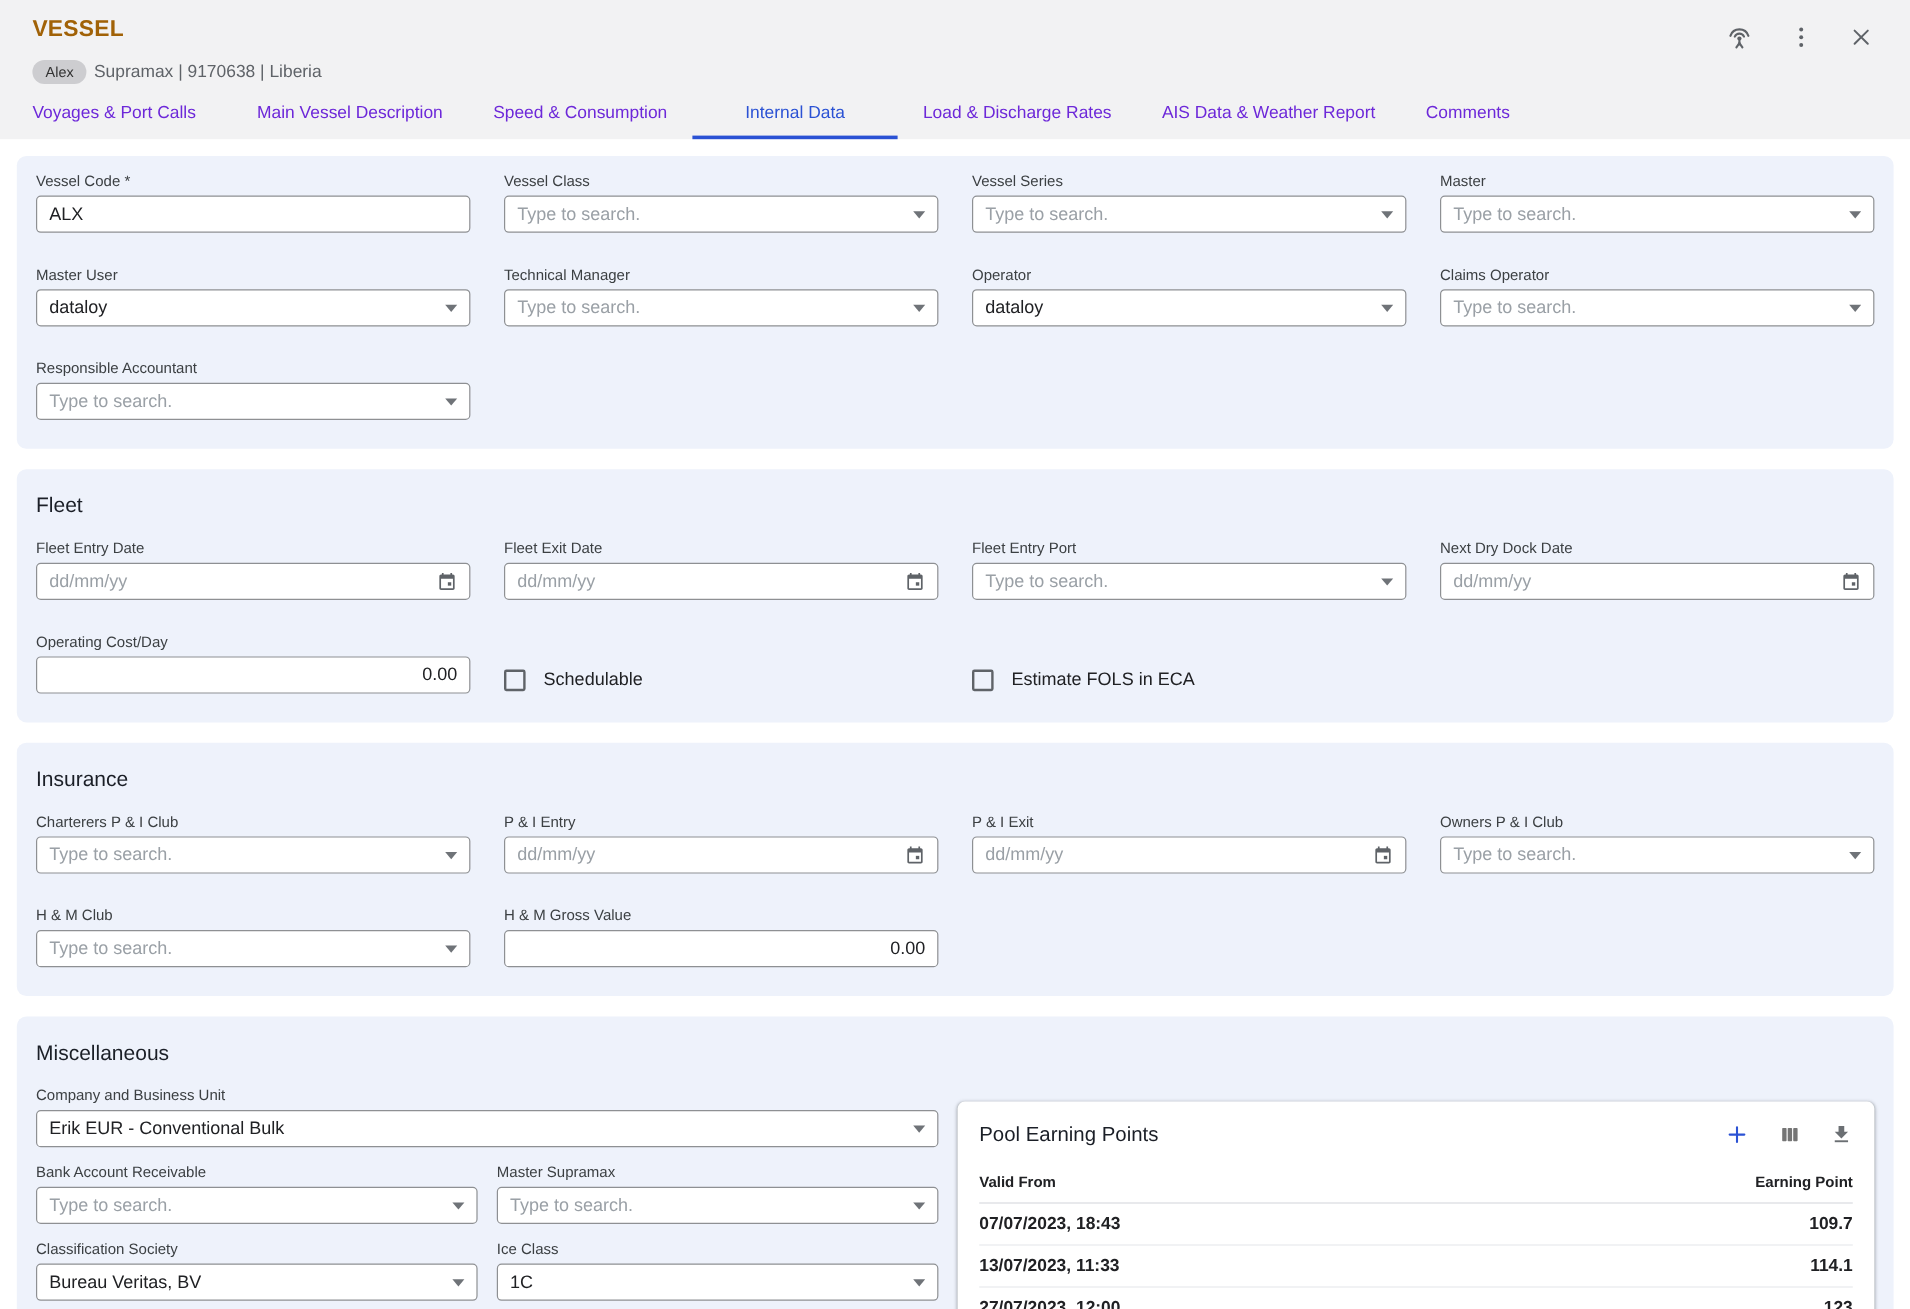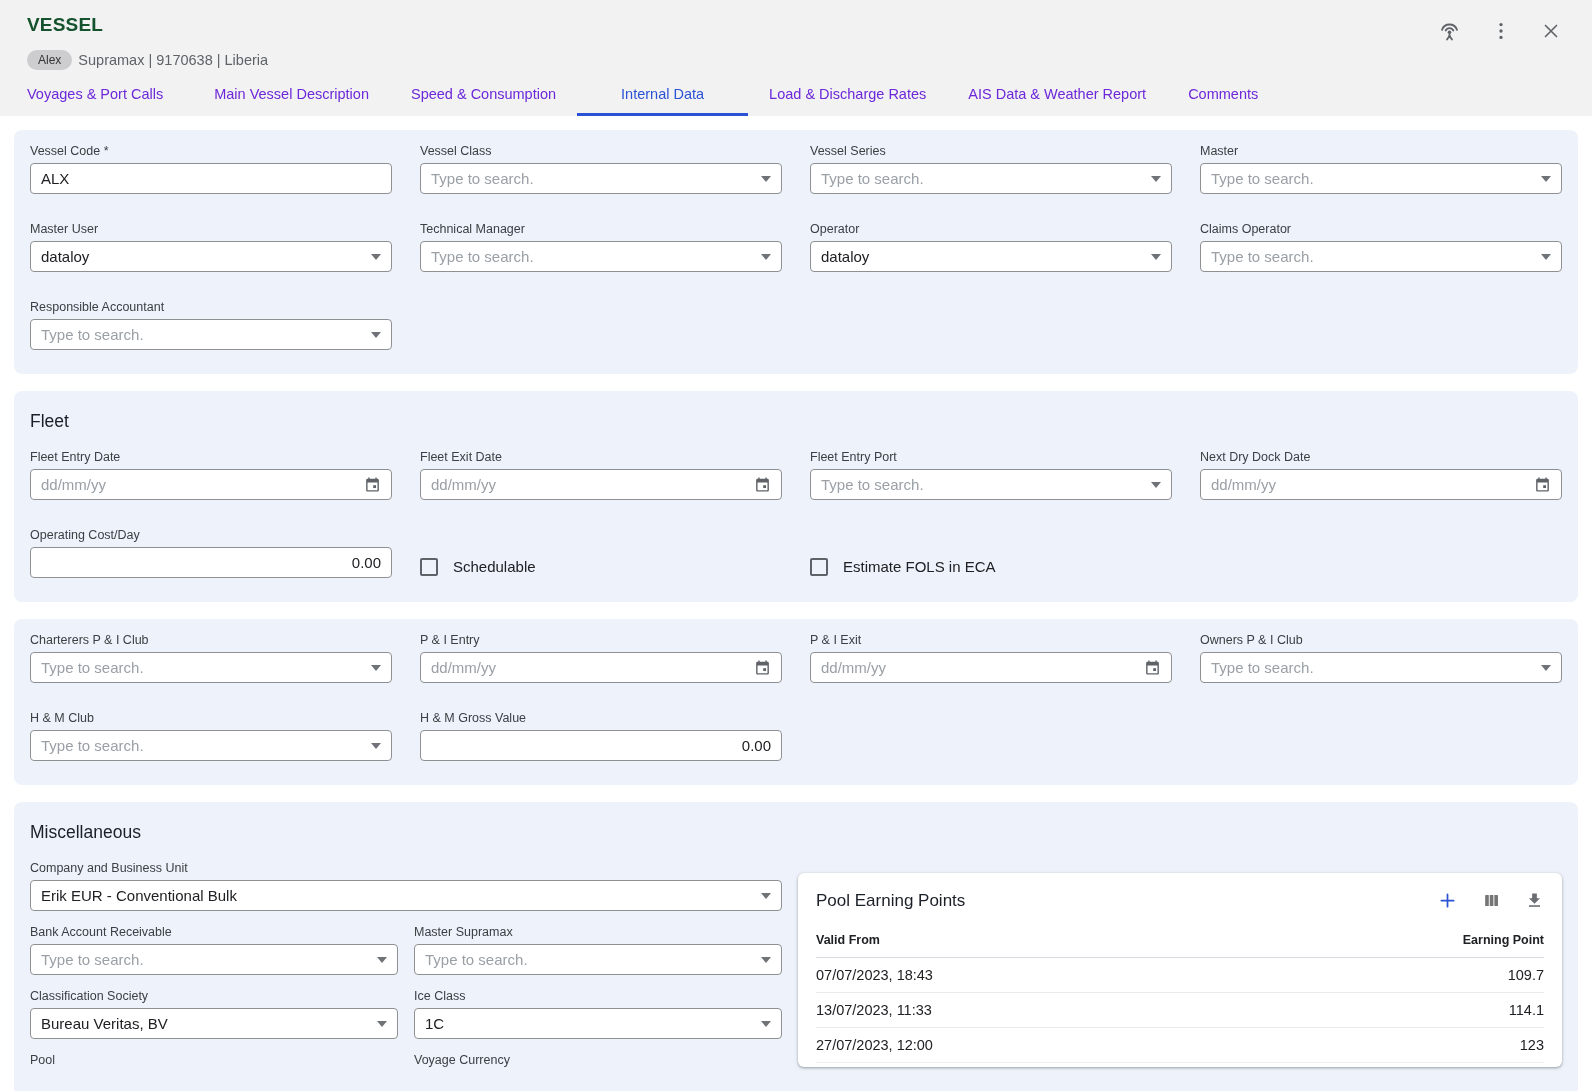--- a/index.html
+++ b/index.html
@@ -6,21 +6,21 @@
   html, body { margin: 0; padding: 0; overflow: hidden; }
   body {
     width: 1592px; height: 1091px;
     background: #ffffff;
     font-family: "Liberation Sans", sans-serif;
     color: #202124;
   }
   
   .header { background: #f2f2f3; padding: 14px 16px 0 27px; }
   .header-top { display: flex; justify-content: space-between; align-items: flex-start; }
-  .page-title { font-size: 19px; font-weight: 700; color: #14532d; letter-spacing: .2px; }
+  .page-title { font-size: 19px; font-weight: 700; color: #a16207; letter-spacing: .2px; }
   .header-icons { display: flex; gap: 28px; align-items: center; margin: 4px 14px 0 0; }
   .hicon { cursor: pointer; display: inline-flex; }
   .badge-row { display: flex; align-items: center; gap: 6px; margin-top: 7px; }
   .badge { background: #cdcdd0; color: #333; border-radius: 11px; padding: 3px 11px; font-size: 12px; line-height: 14px; }
   .subtitle { color: #5f6368; font-size: 14.5px; }
   .tabs { display: flex; margin-top: 3px; align-items: stretch; }
   .tab { padding: 13px 21px 11px; font-size: 14.5px; color: #6d28d9; border-bottom: 3px solid transparent; cursor: pointer; white-space: nowrap; }
   .tab:first-child { padding-left: 0; padding-right: 30px; }
   .tab.active { color: #2b52d4; border-bottom-color: #2b52d4; padding-left: 44px; padding-right: 44px; }
   
@@ -45,21 +45,21 @@
   
   .misc-flex { display: flex; gap: 16px; align-items: flex-start; }
   .misc-left { width: 752px; flex: none; }
   .misc-right { flex: 1; margin-top: 12px; }
   .pool-card { background: #fff; border-radius: 6px; padding: 17px 18px 4px; box-shadow: 0 1px 2px rgba(60,64,67,.30), 0 1px 3px 1px rgba(60,64,67,.15); }
   .pool-head { display: flex; justify-content: space-between; align-items: center; }
   .pool-title { font-size: 17px; color: #1b1f27; }
   .pool-icons { display: flex; gap: 24px; align-items: center; }
   .picon { cursor: pointer; display: inline-flex; }
   .pool-table { margin-top: 16px; }
-  .trow { display: flex; justify-content: space-between; align-items: center; }
+  .trow { display: flex; justify-content: space-between; align-items: center; font-weight: bold; }
   .thead { font-size: 12.5px; font-weight: 700; color: #202124; padding: 6px 0 10px; border-bottom: 1px solid #d9dbe0; }
   .tdata { font-size: 14.5px; padding: 9px 0; border-bottom: 1px solid #e8eaed; cursor: pointer; }
   .tdata:last-child { border-bottom: 1px solid #eceff1; }
   .cell-right { text-align: right; }
 </style>
 </head>
 <body>
 
 <div class="header">
   <div class="header-top">
@@ -230,20 +230,21 @@
         <span class="chklabel">Schedulable</span>
       </div>
       <div class="checkrow">
         <span class="checkbox"></span>
         <span class="chklabel">Estimate FOLS in ECA</span>
       </div>
     </div>
   </div>
 
   <div class="card">
+    <div class="card-title">Insurance</div>
     <div class="grid4">
       <div class="field">
         <div class="label">Charterers P &amp; I Club</div>
         <div class="control">
           <span class="value placeholder">Type to search.</span>
           <span class="arrow"></span>
         </div>
       </div>
       <div class="field">
         <div class="label">P &amp; I Entry</div>

